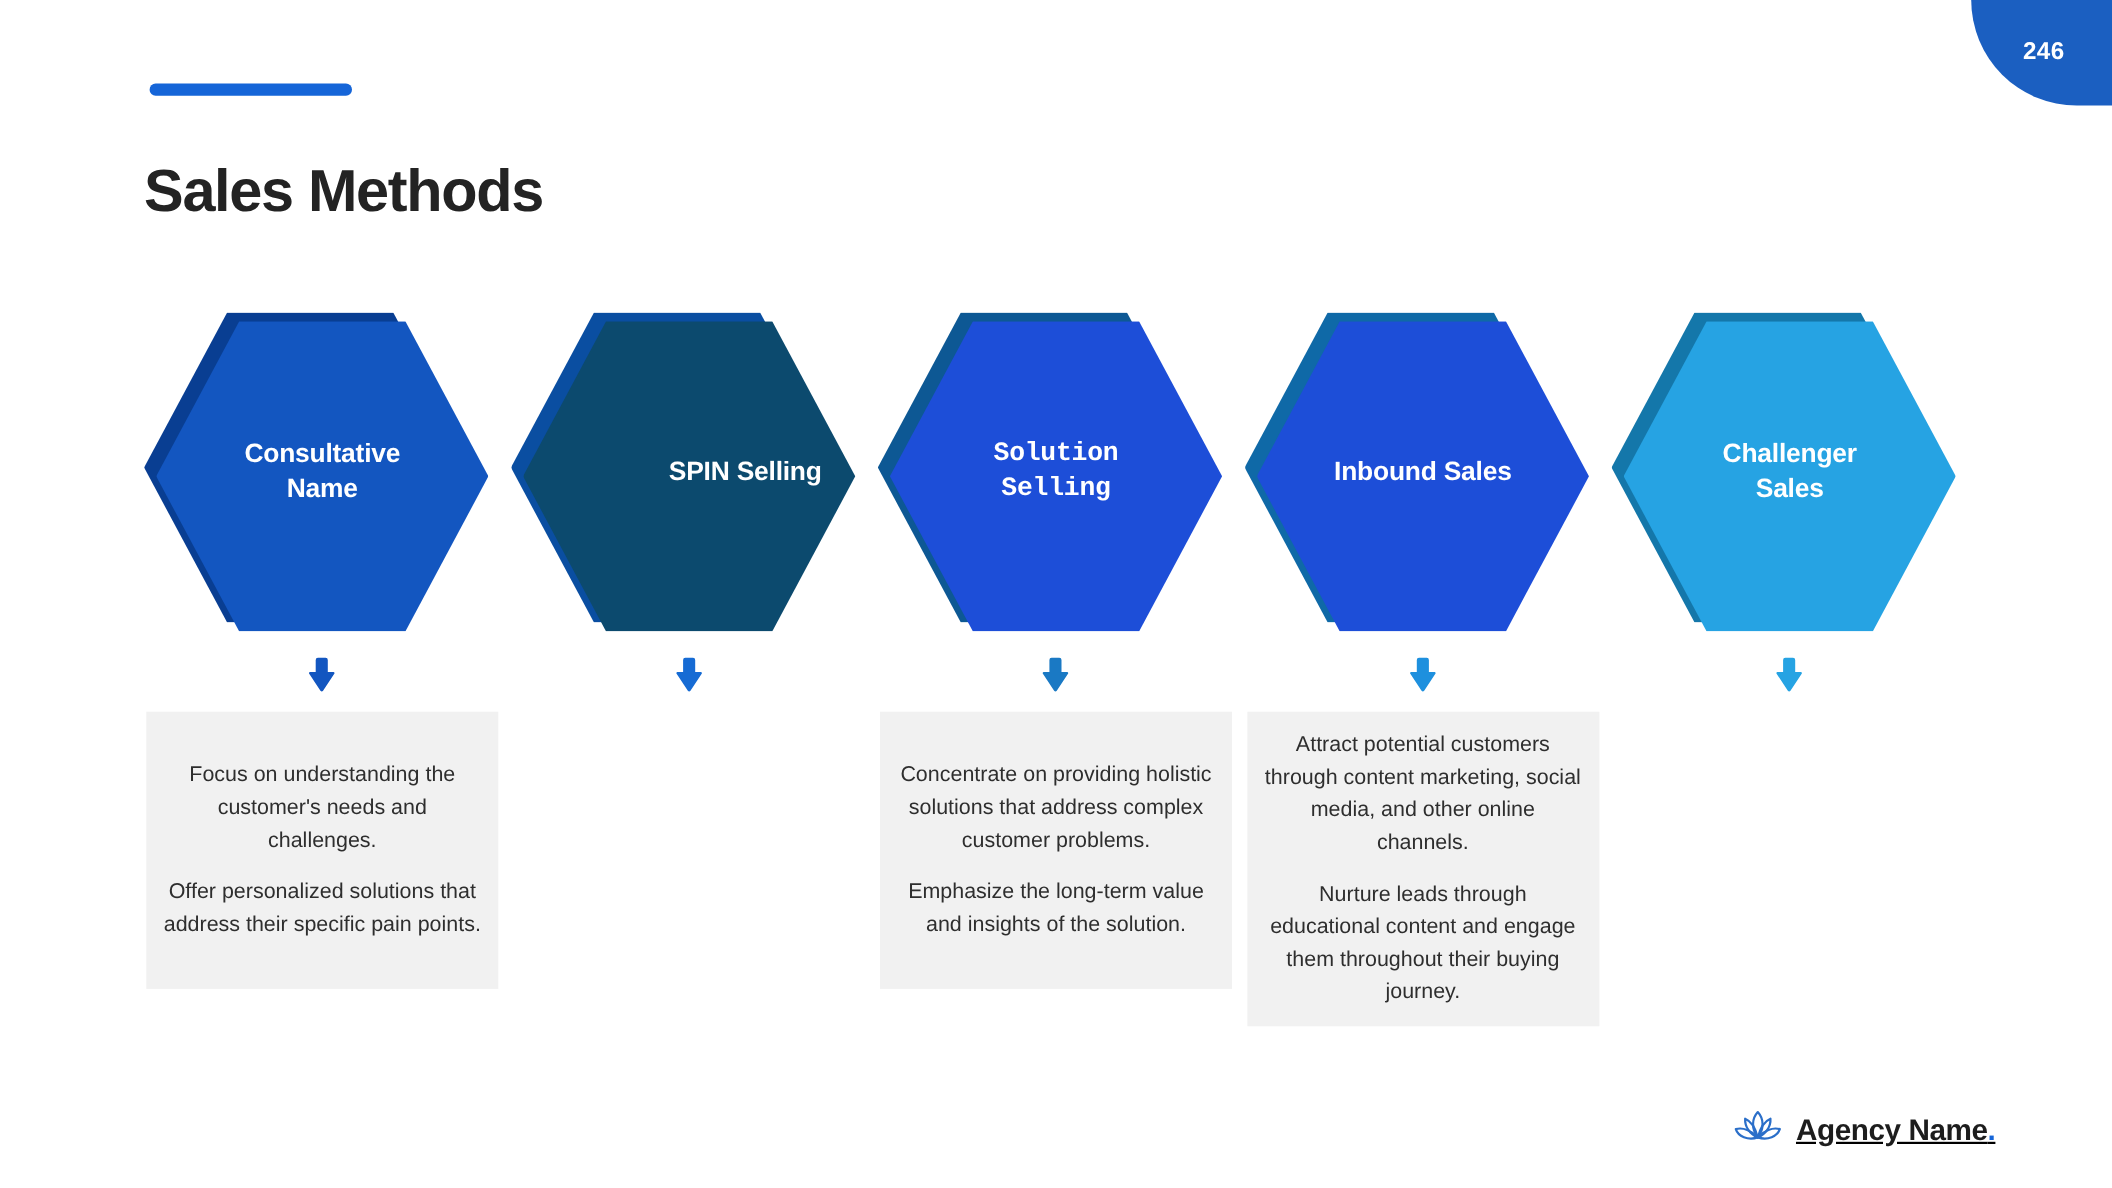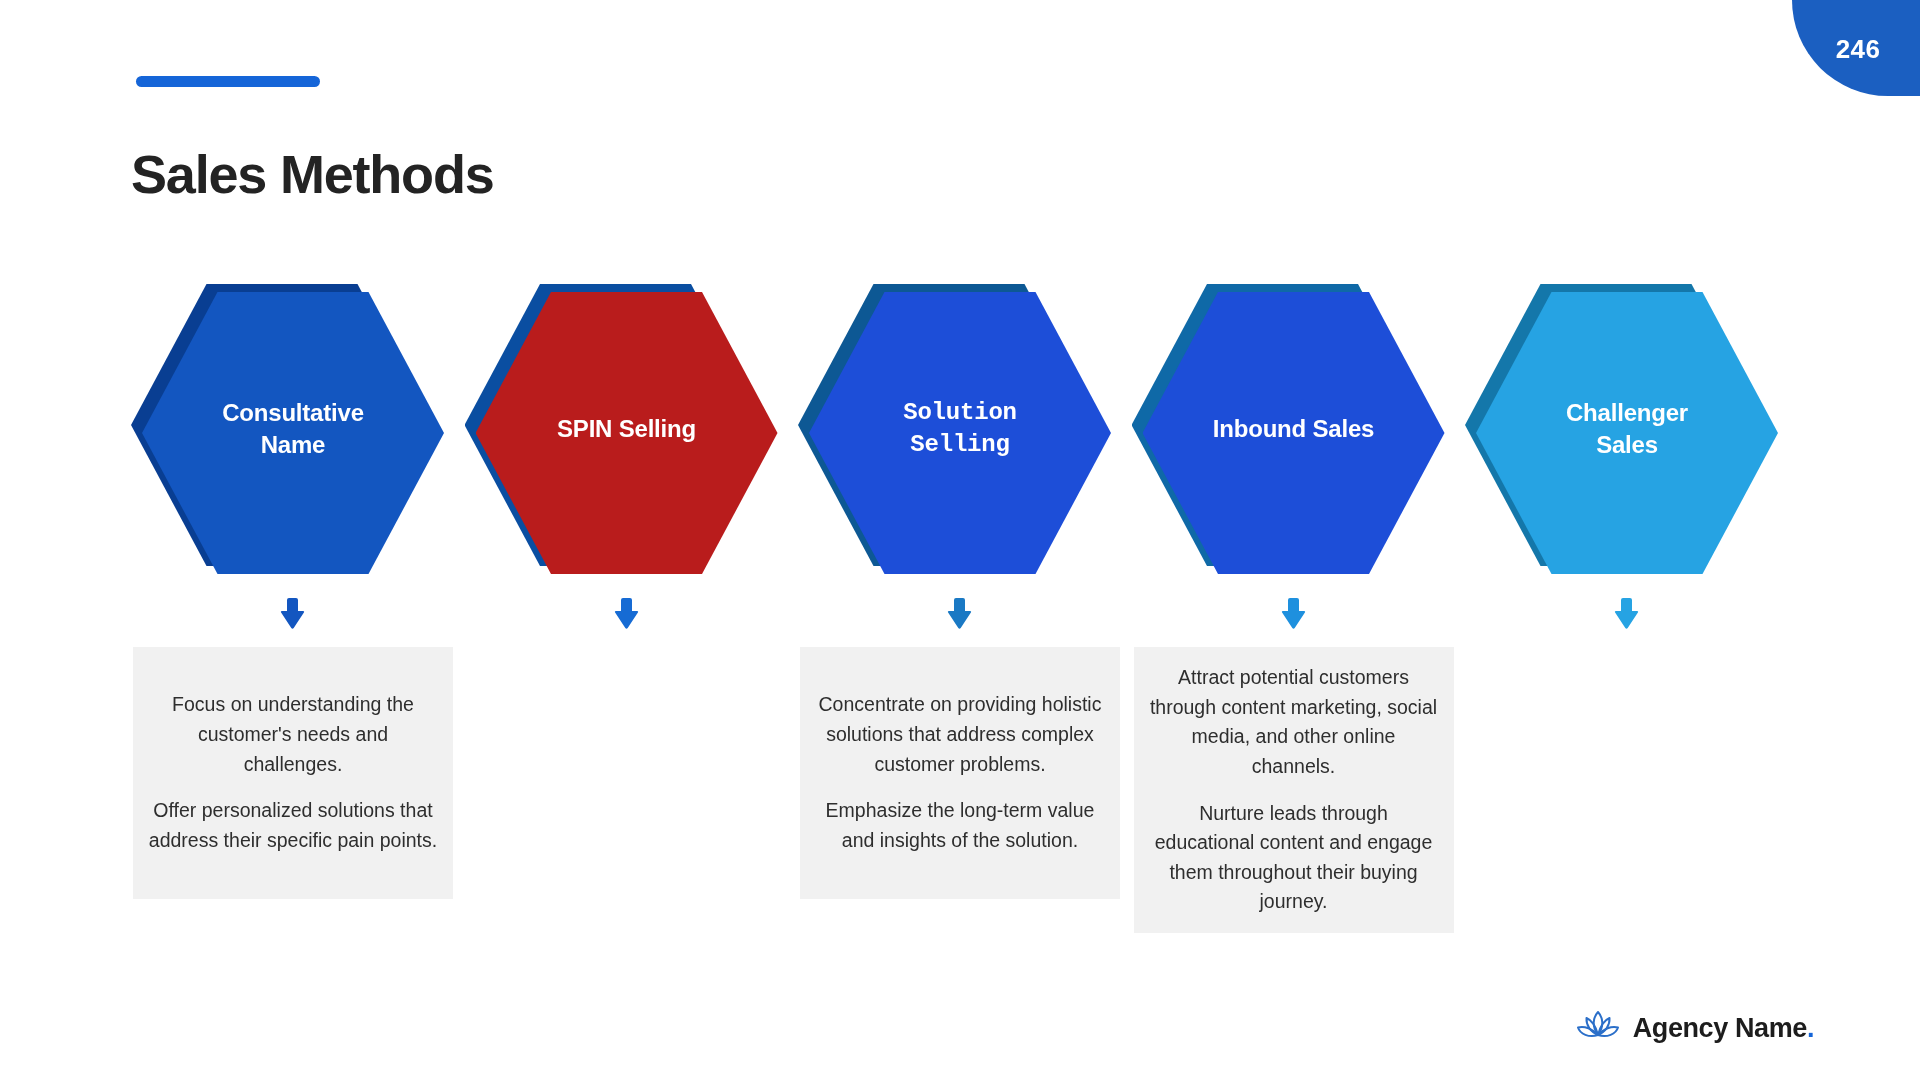--- a/index.html
+++ b/index.html
@@ -26,21 +26,21 @@
     height: 96px;
     background: #1b5fc1;
     border-bottom-left-radius: 96px;
     display: flex;
     align-items: flex-start;
     justify-content: center;
     z-index: 5;
   }
   .page-badge-num {
     color: #ffffff;
-    font-size: 26px;
+    font-size: 22px;
     font-weight: 700;
     letter-spacing: 0.4px;
     margin-top: 34px;
     margin-left: 4px;
   }
 
   
   .accent-bar {
     position: absolute;
     left: 136px;
@@ -145,20 +145,21 @@
   .desc-para:last-child { margin-bottom: 0; }
 
   
   .footer-logo {
     position: absolute;
     right: 106px;
     bottom: 32px;
     display: flex;
     align-items: center;
     gap: 13px;
+    text-decoration: underline;
   }
   .logo-mark { display: block; }
   .logo-text {
     font-size: 27px;
     font-weight: 700;
     color: #1d1d1d;
     letter-spacing: -0.4px;
   }
   .logo-dot { color: #1565D8; }
 </style>
@@ -185,21 +186,21 @@
         <path d="M10 2 h6 a2 2 0 0 1 2 2 v11 h5.2 a0.9 0.9 0 0 1 0.7 1.5 l-10.2 15.5 a1.6 1.6 0 0 1 -2.4 0 l-10.2 -15.5 a0.9 0.9 0 0 1 0.7 -1.5 h5.2 v-11 a2 2 0 0 1 2 -2 z" fill="#1356C0"></path>
       </svg>
       <div class="desc-card">
         <p class="desc-para">Focus on understanding the customer's needs and challenges.</p>
         <p class="desc-para">Offer personalized solutions that address their specific pain points.</p>
       </div>
     </div>
     <div class="column">
       <div class="hex-wrap">
         <div class="hex-shadow" style="background: rgb(22, 107, 212);"></div>
-        <div class="hex" style="background: #b91c1c;">
+        <div class="hex" style="background: #0c4a6e; justify-content: flex-end;">
           <div class="hex-label">SPIN Selling</div>
         </div>
       </div>
       <svg class="arrow" viewBox="0 0 26 34">
         <path d="M10 2 h6 a2 2 0 0 1 2 2 v11 h5.2 a0.9 0.9 0 0 1 0.7 1.5 l-10.2 15.5 a1.6 1.6 0 0 1 -2.4 0 l-10.2 -15.5 a0.9 0.9 0 0 1 0.7 -1.5 h5.2 v-11 a2 2 0 0 1 2 -2 z" fill="#166BD4"></path>
       </svg>
     </div>
     <div class="column">
       <div class="hex-wrap">
         <div class="hex-shadow" style="background: rgb(26, 121, 196);"></div>

